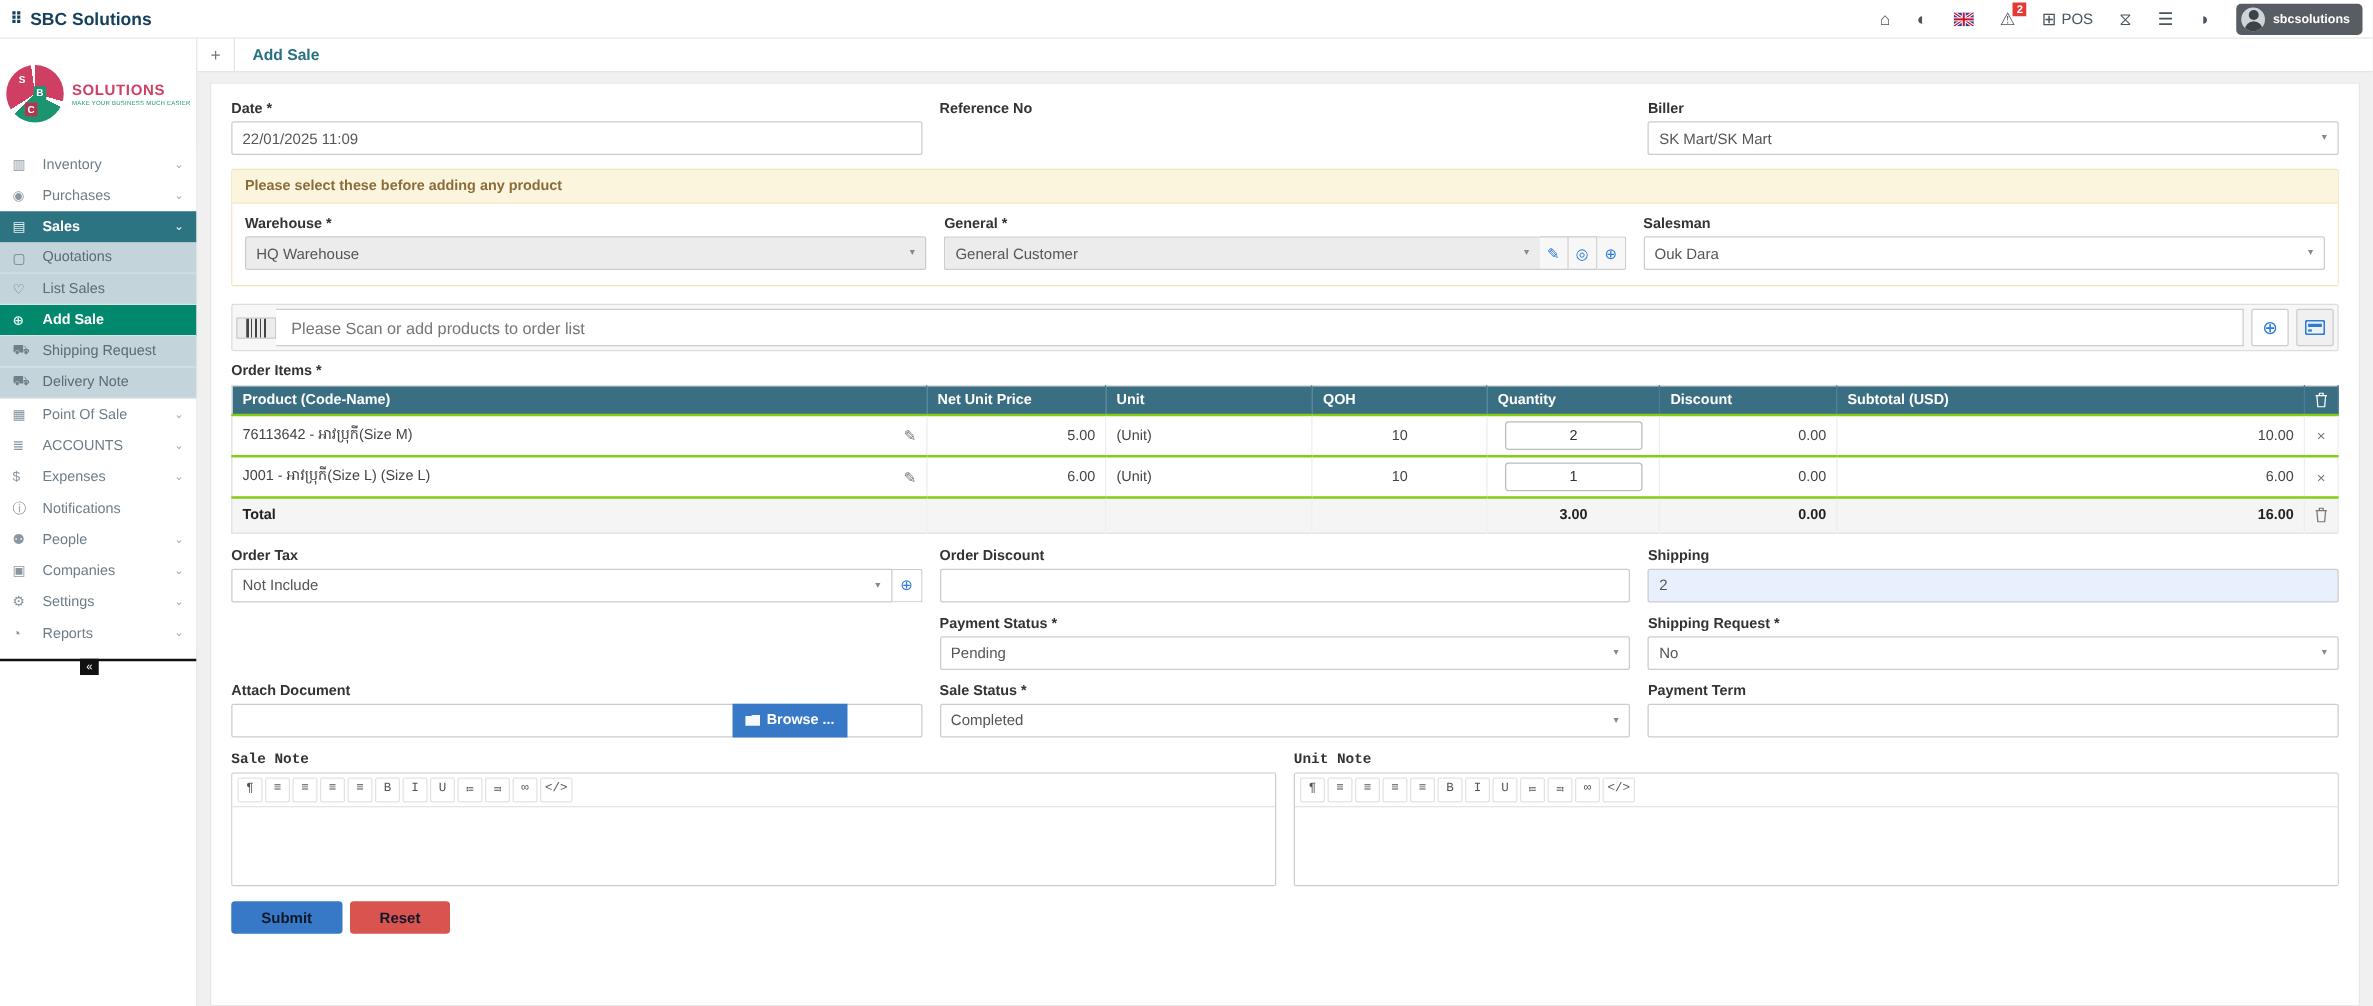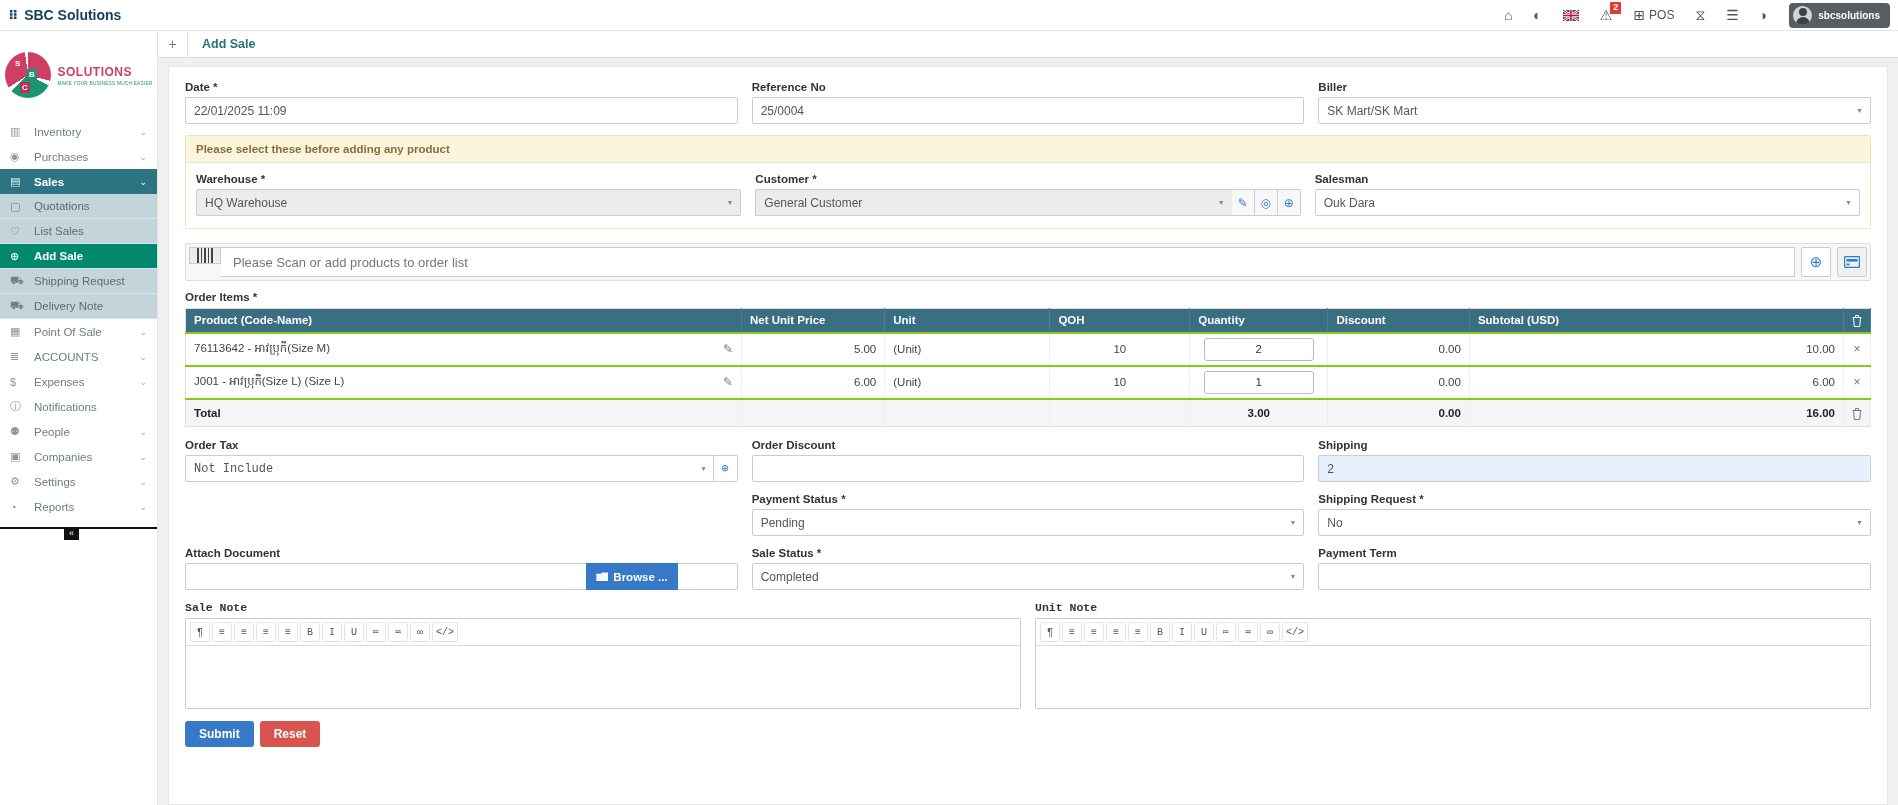--- a/index.html
+++ b/index.html
@@ -78,21 +78,21 @@
   .notice-body .row3 { margin-bottom:10px; }
   .notice-body .row3:last-child { margin-bottom:0; }
   .cust-wrap { display:flex;align-items:flex-end; }
   .cust-wrap .sel { flex:1; border-right:none; border-radius:2px 0 0 2px; }
   .mini-btn { width:23px; height:27px; border:1px solid #ccc; border-left:none; background:#f7f7f7; color:#2e7cd6;
     display:flex; align-items:center; justify-content:center; font-size:12px; cursor:pointer; flex:none; }
   .mini-btn:last-child { border-radius:0 2px 2px 0; }
 
   
   .scan-row { border:1px solid #ddd; background:#f7f7f7; border-radius:2px; padding:3px; display:flex;
-    align-items:flex-start; gap:0; margin:14px 0 10px 0; }
+    align-items:center; gap:0; margin:14px 0 10px 0; }
   .barcode-box { width:32px; border:1px solid #ccc; background:#ececec; display:flex; align-items:center;
     justify-content:center; flex:none; }
   .barcode-glyph { width:16px; height:15px;
     background:repeating-linear-gradient(90deg,#444 0 2px,transparent 2px 4px,#444 4px 5px,transparent 5px 7px); }
   .scan-input { flex:1; border:1px solid #ccc; border-left:none; height:30px; font-size:13px; padding:0 12px; color:#555; }
   .scan-btn { width:30px; height:30px; margin-left:6px; border:1px solid #ccc; background:#fff; color:#2e7cd6;
     font-size:15px; display:flex; align-items:center; justify-content:center; cursor:pointer; flex:none; border-radius:2px; }
   .scan-btn.kbd { background:#f0f0f0; }
 
   
@@ -106,40 +106,40 @@
   .col-qoh,.col-qty,.col-x { text-align:center; }
   td.col-disc { color:#b5504d; }
   .prod-cell { display:flex; justify-content:space-between; align-items:center; }
   .edit-glyph { color:#777; cursor:pointer; font-size:12px; }
   .qty-input { width:110px; height:23px; border:1px solid #bbb; border-radius:3px; text-align:center; font-size:11.5px; color:#333; }
   tr.total-row td { background:#f5f5f5; font-weight:bold; color:#222; }
   .x-btn { color:#777; cursor:pointer; font-size:12px; }
   .trash-svg { display:inline-block; vertical-align:middle; }
 
   
-  .tax-wrap { display:flex;font-family:Liberation Mono, monospace; }
+  .tax-wrap { display:flex; }
   .tax-wrap .sel { flex:1; border-radius:2px 0 0 2px; }
   .tax-plus { width:24px; height:27px; border:1px solid #ccc; border-left:none; border-radius:0 2px 2px 0;
     background:#fff; color:#2e7cd6; display:flex; align-items:center; justify-content:center; cursor:pointer; }
   .attach-wrap { position:relative; }
   .browse-btn { position:absolute; right:60px; top:0; height:27px; background:#3779c6; color:#fff; border:none;
     font-size:11.5px; font-weight:bold; padding:0 10px; display:flex; align-items:center; gap:5px; cursor:pointer; }
   .folder-glyph { width:12px; height:9px; background:#fff; clip-path:polygon(0 15%,38% 15%,48% 0,100% 0,100% 100%,0 100%); opacity:.95; }
 
   
   .notes-row { display:grid; grid-template-columns:1fr 1fr; gap:14px; margin-top:4px;font-family:Liberation Mono, monospace; }
   .editor { border:1px solid #ccc; border-radius:2px; }
   .ed-toolbar { display:flex; gap:2px; padding:3px 4px; border-bottom:1px solid #ddd; background:#fff; }
   .ed-btn { min-width:20px; height:20px; border:1px solid #e3e3e3; background:#fff; color:#555; font-size:10px;
     display:flex; align-items:center; justify-content:center; cursor:pointer; border-radius:2px; padding:0 3px; }
   .ed-body { height:62px; background:#fff; }
 
   
   .btn-row { margin:12px 0 12px 0; display:flex; gap:6px; }
-  .btn { border:none; border-radius:3px; color:#ffffff; font-weight:bold; font-size:12px; padding:6px 14px; cursor:pointer; }
+  .btn { border:none; border-radius:3px; color:#0f172a; font-weight:bold; font-size:12px; padding:6px 24px; cursor:pointer; }
   .btn-submit { background:#3779c6; }
   .btn-reset { background:#d9534f; }
 </style>
 </head>
 <body>
 
 <div class="topbar">
   <div class="brand">
     <span class="grid-glyph">⠿</span>
     <span>SBC Solutions</span>
@@ -287,42 +287,41 @@
     <div class="content">
       <div class="card">
 
         <div class="row3">
           <div class="field">
             <label class="f-label">Date *</label>
             <input class="ctrl" value="22/01/2025 11:09" style="">
           </div>
           <div class="field">
             <label class="f-label">Reference No</label>
-            <input class="ctrl" value="25/0004" style="">
           </div>
           <div class="field">
             <label class="f-label">Biller</label>
             <div class="ctrl sel">
                 <span>SK Mart/SK Mart</span>
               </div>
           </div>
         </div>
 
         <div class="notice-panel">
           <div class="notice-head">Please select these before adding any product</div>
           <div class="notice-body">
             <div class="row3">
               <div class="field">
                 <label class="f-label">Warehouse *</label>
                 <div class="ctrl sel gray">
                     <span>HQ Warehouse</span>
                   </div>
               </div>
               <div class="field">
-                <label class="f-label">Customer *</label>
+                <label class="f-label">General *</label>
                 <div class="cust-wrap">
                   <div class="ctrl sel gray">
                       <span>General Customer</span>
                     </div>
                   <span class="mini-btn">✎</span>
                   <span class="mini-btn">◎</span>
                   <span class="mini-btn">⊕</span>
                 </div>
               </div>
               <div class="field">

